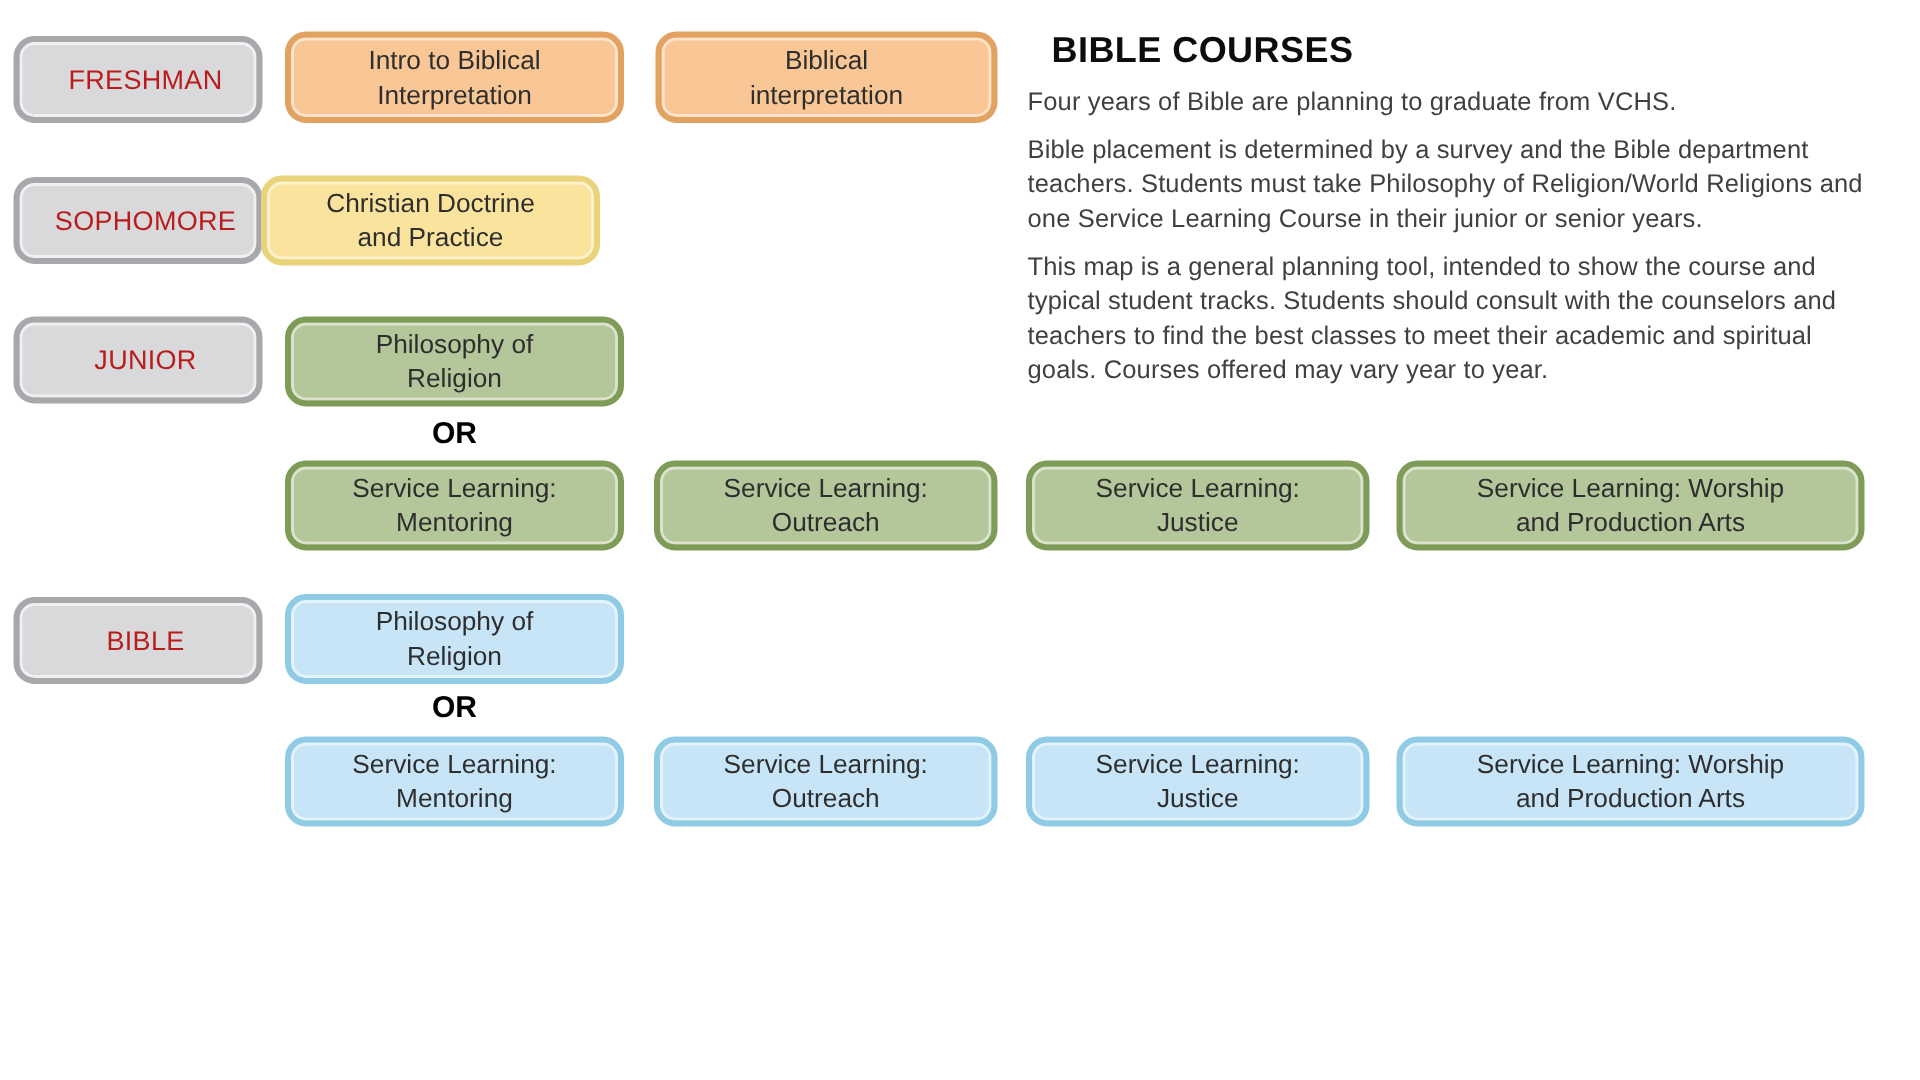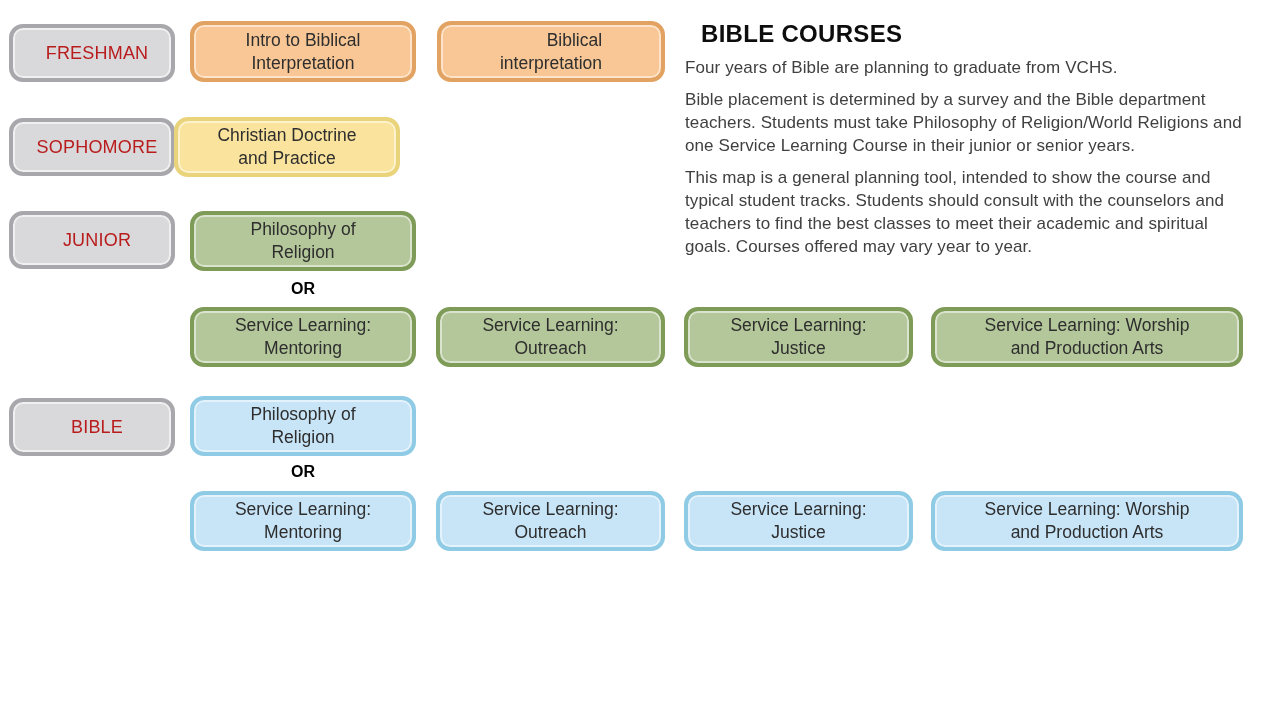--- a/index.html
+++ b/index.html
@@ -44,21 +44,21 @@
   .yellow { background: #FAE49D; border-color: #E9D37B; }
   .green  { background: #B4C79A; border-color: #7E9B57; }
   .blue   { background: #C8E5F8; border-color: #8FCBE5; }
   .or-label {
     position: absolute;
     width: 226px;
     height: 26px;
     line-height: 26px;
     text-align: center;
     font-weight: 800;
-    font-size: 16px;
+    font-size: 20px;
     color: #000000;
   }
   .info {
     position: absolute;
     left: 685px;
     top: 20px;
     width: 558px;
     color: #404040;
   }
   .info h1 {
@@ -80,21 +80,21 @@
 
 <div class="stage">
 
   <div class="box grade" style="left:9px; top:24px; width:166px; height:58px;">FRESHMAN</div>
   <div class="box grade" style="left:9px; top:211px; width:166px; height:58px;">JUNIOR</div>
   <div class="box grade" style="left:9px; top:118px; width:166px; height:58px;">SOPHOMORE</div>
   <div class="box grade" style="left:9px; top:398px; width:166px; height:58px;">BIBLE</div>
 
   <div class="box course orange" style="left:190px; top:21px; width:226px; height:61px;">Intro to Biblical
 Interpretation</div>
-  <div class="box course orange" style="left:437px; top:21px; width:228px; height:61px;text-align:right;">Biblical
+  <div class="box course orange" style="left:437px; top:21px; width:228px; height:61px;">Biblical
 interpretation</div>
 
   <div class="box course yellow" style="left:174px; top:117px; width:226px; height:60px;">Christian Doctrine
 and Practice</div>
 
   <div class="box course green" style="left:190px; top:211px; width:226px; height:60px;">Philosophy of
 Religion</div>
   <div class="or-label" style="left:190px; top:276px;">OR</div>
   <div class="box course green" style="left:190px; top:307px; width:226px; height:60px;">Service Learning:
 Mentoring</div>

